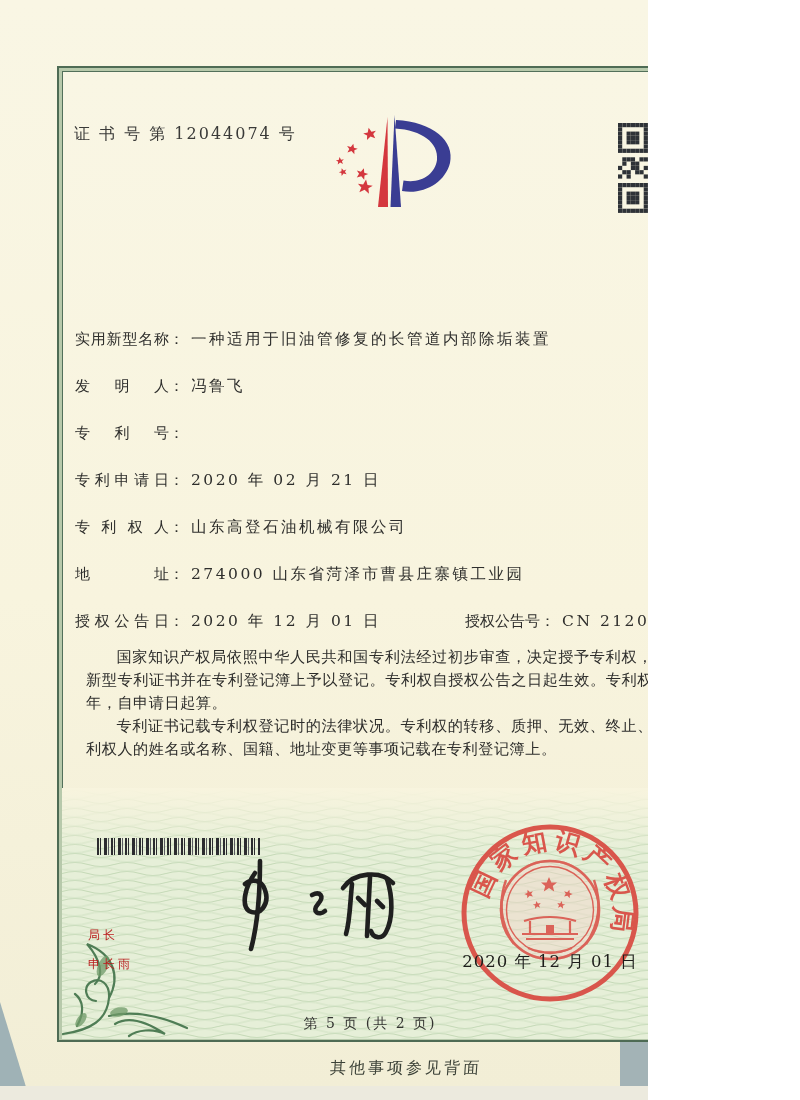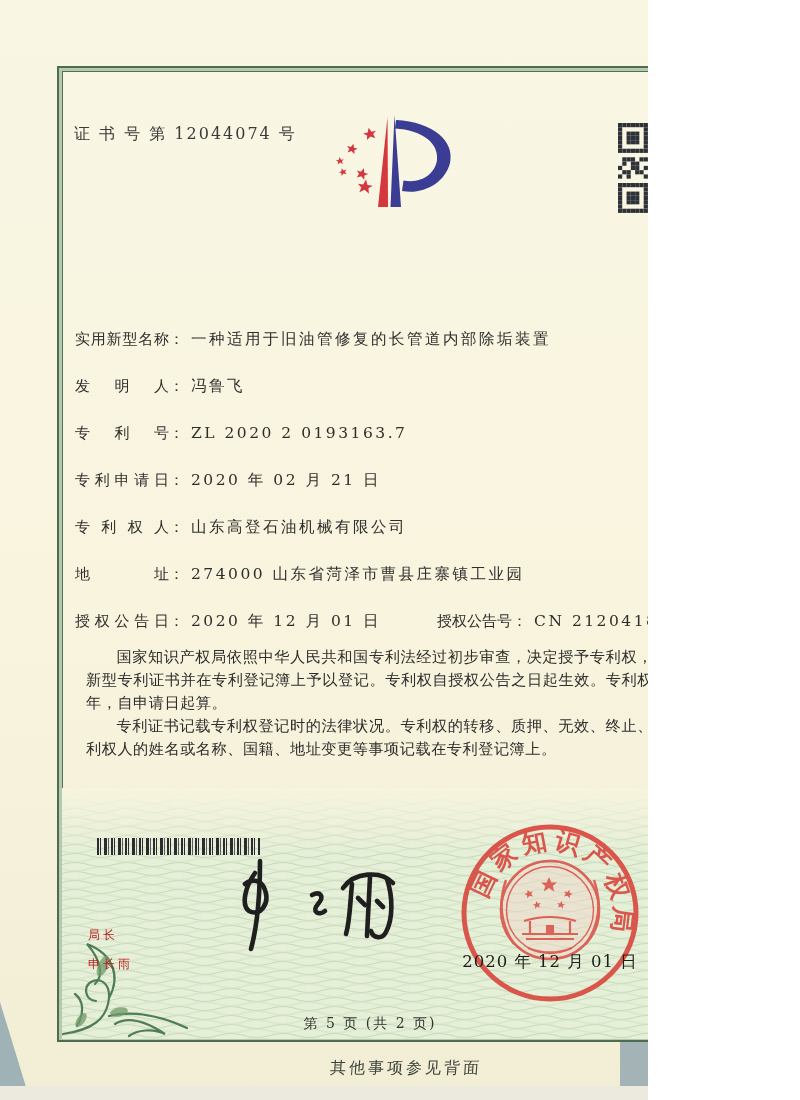--- a/index.html
+++ b/index.html
@@ -30,21 +30,21 @@
   .qr{position:absolute;left:618px;top:123px;width:90px;height:90px;z-index:3;}
   .title{position:absolute;left:57px;top:236px;width:688px;text-align:center;font-size:37px;
          font-weight:bold;color:#161616;letter-spacing:11px;padding-left:11px;box-sizing:border-box;z-index:3;}
   
   .fields{position:absolute;left:75px;top:328px;width:660px;z-index:3;font-size:15.5px;color:#2e2e2c;}
   .row{display:flex;align-items:baseline;line-height:22px;margin-bottom:25px;white-space:nowrap;}
   .lbl{display:inline-block;width:94px;text-align:justify;text-align-last:justify;font-size:15px;}
   .lbl2{display:inline-block;font-size:15px;}
   .colon{margin-right:7px;font-size:15px;}
   .val{letter-spacing:2.5px;text-align:center;}
-  .grp2{margin-left:56px;display:flex;align-items:baseline;}
+  .grp2{margin-left:84px;display:flex;align-items:baseline;}
   
   .paras{position:absolute;left:86px;top:646px;width:630px;z-index:3;font-size:15.2px;color:#2d2d2b;
          line-height:23px;letter-spacing:.5px;text-align:justify;}
   .paras p{margin:0;text-indent:2em;}
   
   .barcode{position:absolute;left:97px;top:838px;width:163px;height:17px;z-index:3;
       background:repeating-linear-gradient(90deg,#2c2c30 0 2px,rgba(0,0,0,0) 2px 3px,#2c2c30 3px 4px,
       rgba(0,0,0,0) 4px 7px,#2c2c30 7px 10px,rgba(0,0,0,0) 10px 11px,#5a5a60 11px 12px,rgba(0,0,0,0) 12px 14px);}
   .officials{position:absolute;left:88px;top:921px;z-index:3;font-size:12px;color:#b91c1c;
          letter-spacing:3px;line-height:29px;}
@@ -368,21 +368,20 @@
         <span class="val">一种适用于旧油管修复的长管道内部除垢装置</span>
     </div>
     <div class="row">
       <span class="lbl">发明人</span>
         <span class="colon">：</span>
         <span class="val">冯鲁飞</span>
     </div>
     <div class="row">
       <span class="lbl">专利号</span>
         <span class="colon">：</span>
-        <span class="val">ZL 2020 2 0193163.7</span>
     </div>
     <div class="row">
       <span class="lbl">专利申请日</span>
         <span class="colon">：</span>
         <span class="val">2020 年 02 月 21 日</span>
     </div>
     <div class="row">
       <span class="lbl">专利权人</span>
         <span class="colon">：</span>
         <span class="val">山东高登石油机械有限公司</span>

